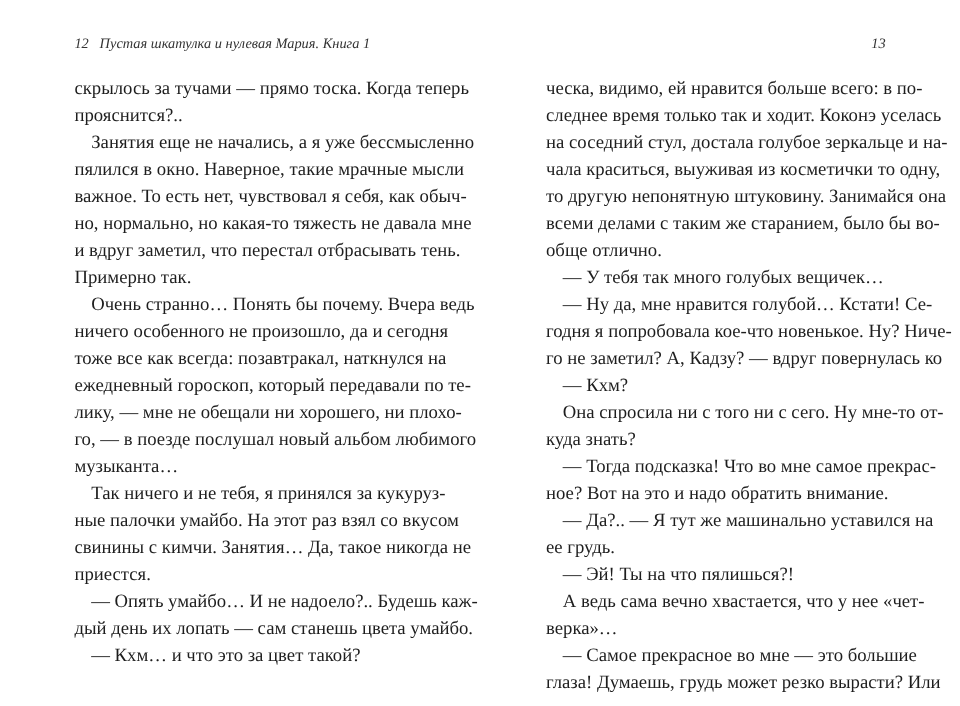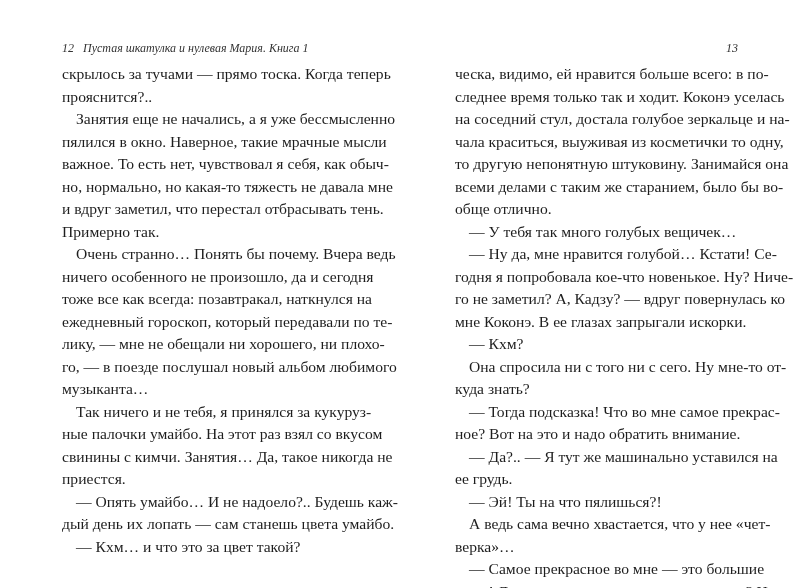--- a/index.html
+++ b/index.html
@@ -18,21 +18,21 @@
     .page {
       position: absolute;
       top: 0;
       height: 588px;
     }
     .page-left { left: 62px; width: 282px; }
     .page-right { left: 455px; width: 283px; }
 
     .running-head {
       position: absolute;
-      top: 40px;
+      top: 28px;
       left: 0;
       right: 0;
       font-family: "Liberation Serif", "DejaVu Serif", serif;
       font-style: italic;
       font-size: 12px;
       line-height: 16px;
       color: #333;
       white-space: nowrap;
     }
     .running-head .folio { margin-right: 9px; }
@@ -103,21 +103,20 @@
       <span class="line">следнее время только так и ходит. Коконэ уселась</span>
       <span class="line">на соседний стул, достала голубое зеркальце и на-</span>
       <span class="line">чала краситься, выуживая из косметички то одну,</span>
       <span class="line">то другую непонятную штуковину. Занимайся она</span>
       <span class="line">всеми делами с таким же старанием, было бы во-</span>
       <span class="line last">обще отлично.</span>
       <span class="line indent last">— У тебя так много голубых вещичек…</span>
       <span class="line indent">— Ну да, мне нравится голубой… Кстати! Се-</span>
       <span class="line">годня я попробовала кое-что новенькое. Ну? Ниче-</span>
       <span class="line">го не заметил? А, Кадзу? — вдруг повернулась ко</span>
-      <span class="line last">мне Коконэ. В ее глазах запрыгали искорки.</span>
       <span class="line indent last">— Кхм?</span>
       <span class="line indent">Она спросила ни с того ни с сего. Ну мне-то от-</span>
       <span class="line last">куда знать?</span>
       <span class="line indent">— Тогда подсказка! Что во мне самое прекрас-</span>
       <span class="line last">ное? Вот на это и надо обратить внимание.</span>
       <span class="line indent">— Да?.. — Я тут же машинально уставился на</span>
       <span class="line last">ее грудь.</span>
       <span class="line indent last">— Эй! Ты на что пялишься?!</span>
       <span class="line indent">А ведь сама вечно хвастается, что у нее «чет-</span>
       <span class="line last">верка»…</span>

